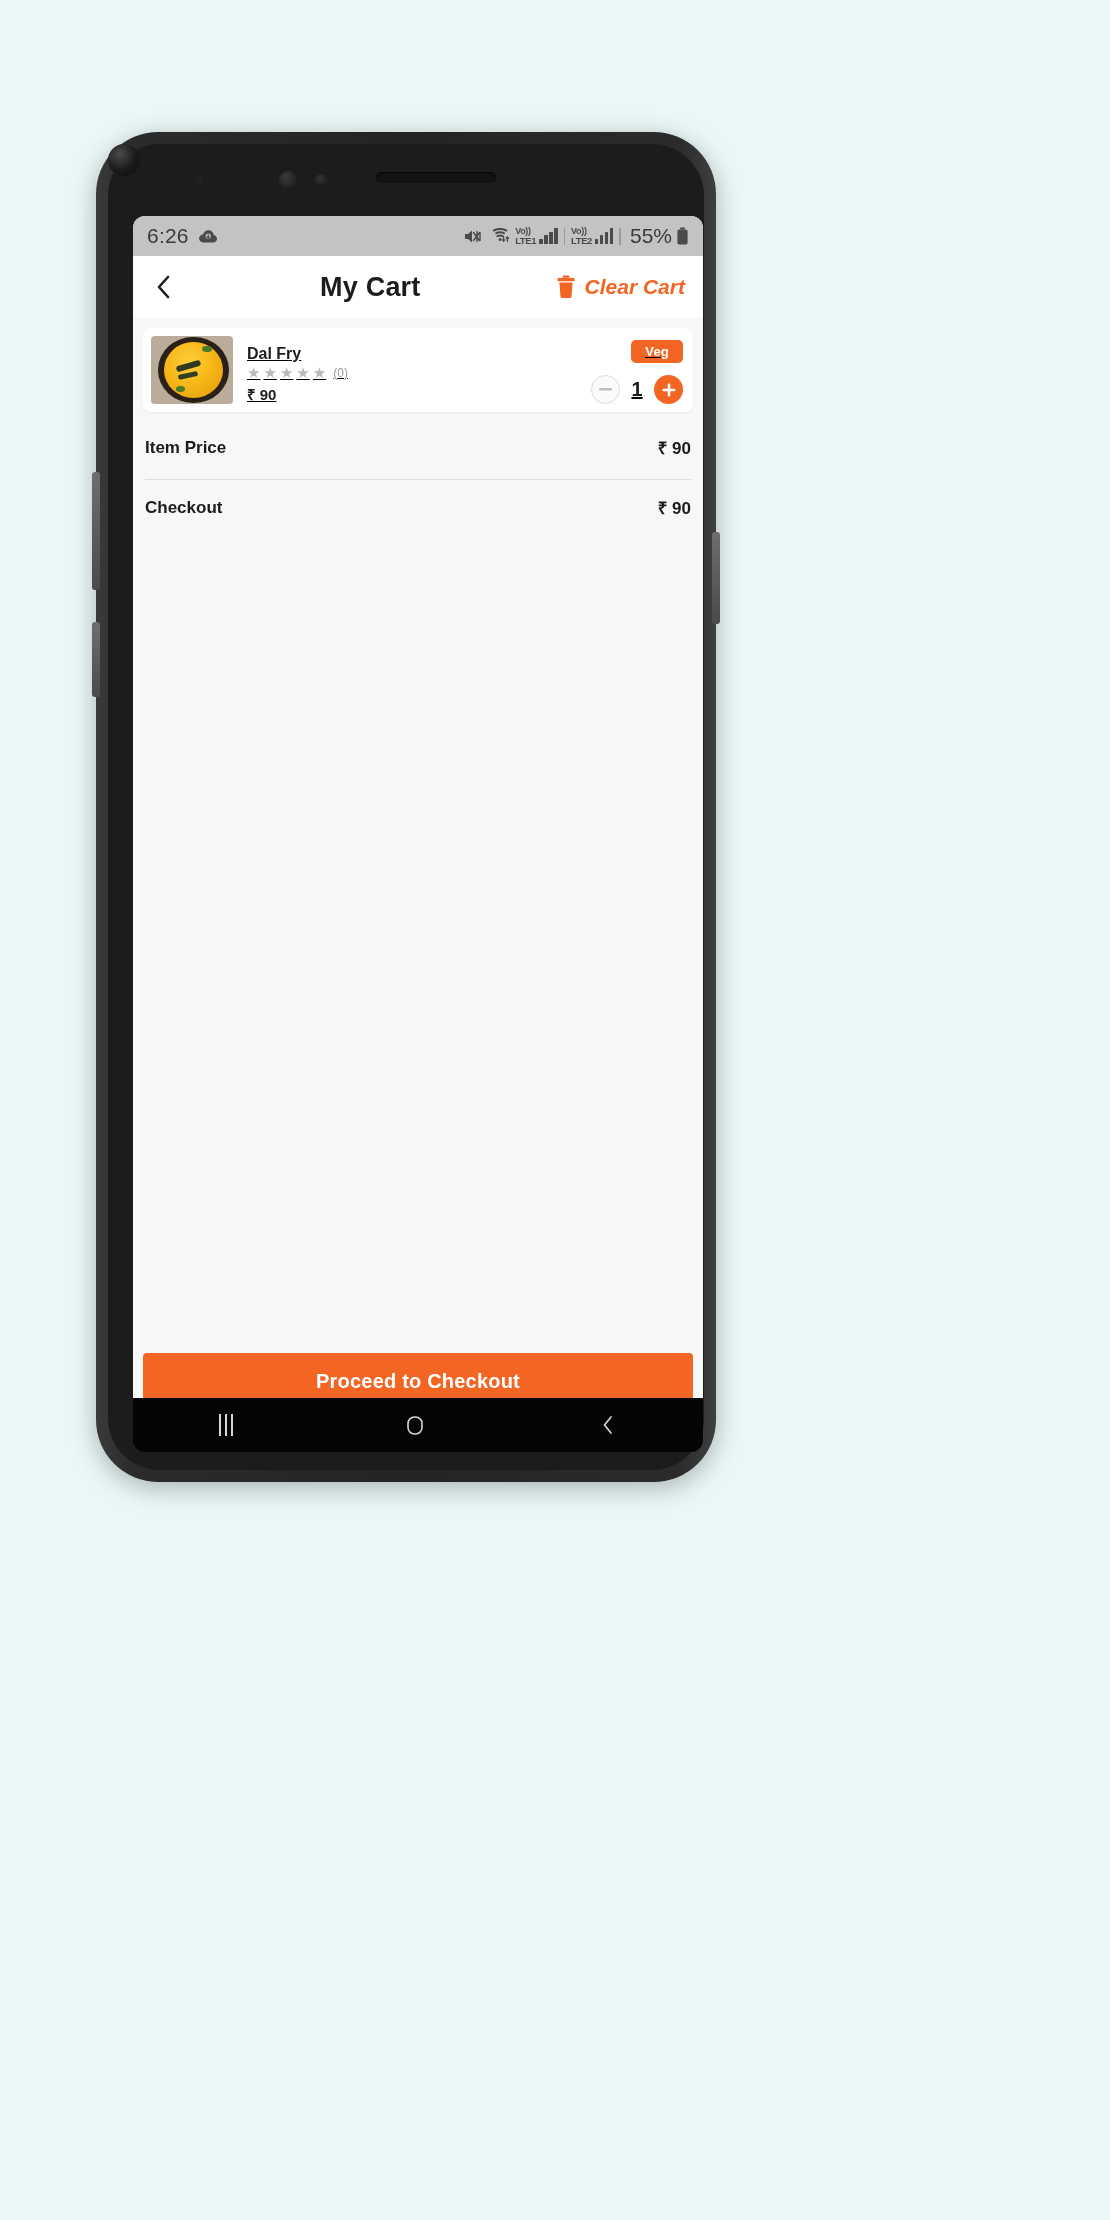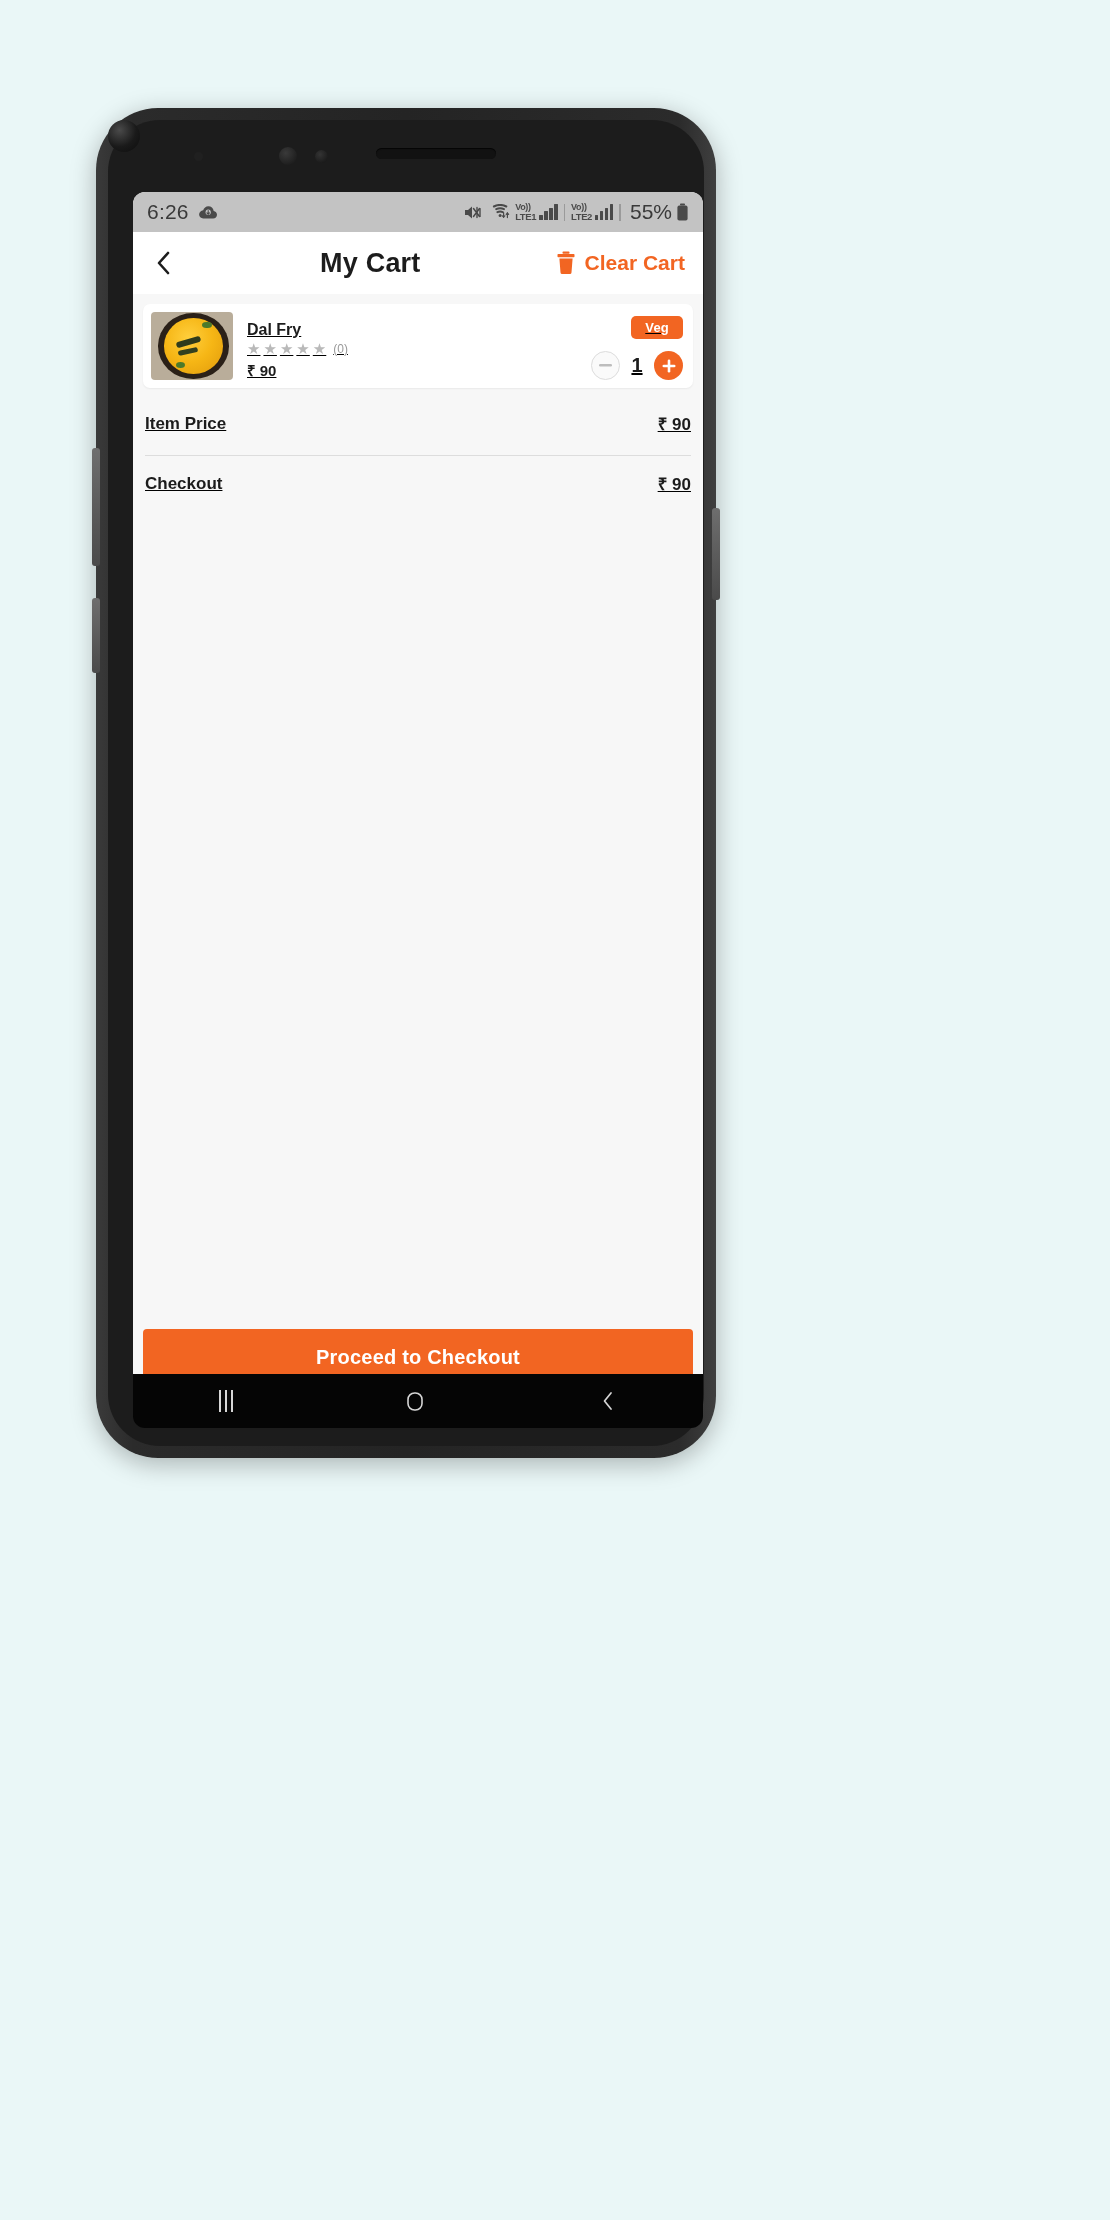--- a/index.html
+++ b/index.html
@@ -6,21 +6,21 @@
   html, body {
     width:1110px; height:2220px;
     background:#eaf7f7;
     font-family:"Liberation Sans", sans-serif;
     overflow:hidden;
   }
   .stage { position:relative; width:1110px; height:2220px; background:#eaf7f7; }
 
   
   .phone {
-    position:absolute; left:96px; top:108px;
+    position:absolute; left:96px; top:132px;
     width:620px; height:1350px;
     background:linear-gradient(90deg,#3a3a3a 0%,#2b2b2b 6%,#242424 50%,#2b2b2b 94%,#3f3f3f 100%);
     border-radius:62px;
     box-shadow:0 6px 26px rgba(0,0,0,.28);
   }
   .phone-inner {
     position:absolute; left:12px; top:12px; right:12px; bottom:12px;
     background:#1c1c1c; border-radius:52px;
   }
   .btn-side {
@@ -69,21 +69,21 @@
   .bars i:nth-child(3){height:12px;} .bars i:nth-child(4){height:16px;}
   .sep { width:1.5px; height:17px; background:#9a9a9a; margin:0 2px; }
 
   
   .appbar {
     height:62px; background:#ffffff; display:flex; align-items:center;
     padding:0 18px; justify-content:space-between;
   }
   .back-btn { width:34px; display:flex; align-items:center; cursor:pointer; }
   .appbar-title { font-size:27px; font-weight:700; color:#1c1c1c; letter-spacing:.2px; }
-  .clear-cart { display:flex; align-items:flex-end; gap:9px; cursor:pointer; }
+  .clear-cart { display:flex; align-items:flex-end; gap:9px; cursor:pointer;font-style:italic; }
   .clear-cart span { font-size:21px; font-weight:700; color:#f26522; }
 
   
   .content { background:#f7f7f7; height:1104px; position:relative; }
 
   .cart-card {
     margin:10px 10px 0 10px; background:#ffffff; border-radius:7px;
     display:flex; align-items:flex-end; padding:8px 10px 8px 8px;
     box-shadow:0 1px 2px rgba(0,0,0,.06);
     height:84px;
@@ -131,21 +131,21 @@
   .step-btn {
     width:29px; height:29px; border-radius:50%; display:flex;
     align-items:center; justify-content:center; font-size:18px; font-weight:700;
     cursor:pointer; line-height:1;
   }
   .step-minus { background:#fafafa; border:1.5px solid #dcdcdc; color:#b5b5b5; }
   .step-plus  { background:#f26522; color:#fff; }
   .qty { font-size:20px; font-weight:700; color:#1c1c1c; min-width:14px; text-align:center; }
 
   .summary { padding:18px 12px 0 12px; }
-  .sum-row { display:flex; justify-content:space-between; align-items:center; padding:6px 0;text-decoration:underline; }
+  .sum-row { display:flex; justify-content:space-between; align-items:center; padding:6px 0; }
   .sum-label { font-size:17px; font-weight:700; color:#1c1c1c; }
   .sum-value { font-size:17px; font-weight:700; color:#1c1c1c; }
   .divider { height:1px; background:#dddddd; margin:14px 0 10px 0; }
 
   .checkout-wrap { position:absolute; left:0; right:0; bottom:22px; padding:0 10px; }
   .checkout-btn {
     background:#f26522; color:#fff; border-radius:4px; height:57px;
     display:flex; align-items:center; justify-content:center;
     font-size:20px; font-weight:700; cursor:pointer; letter-spacing:.2px;
   }

